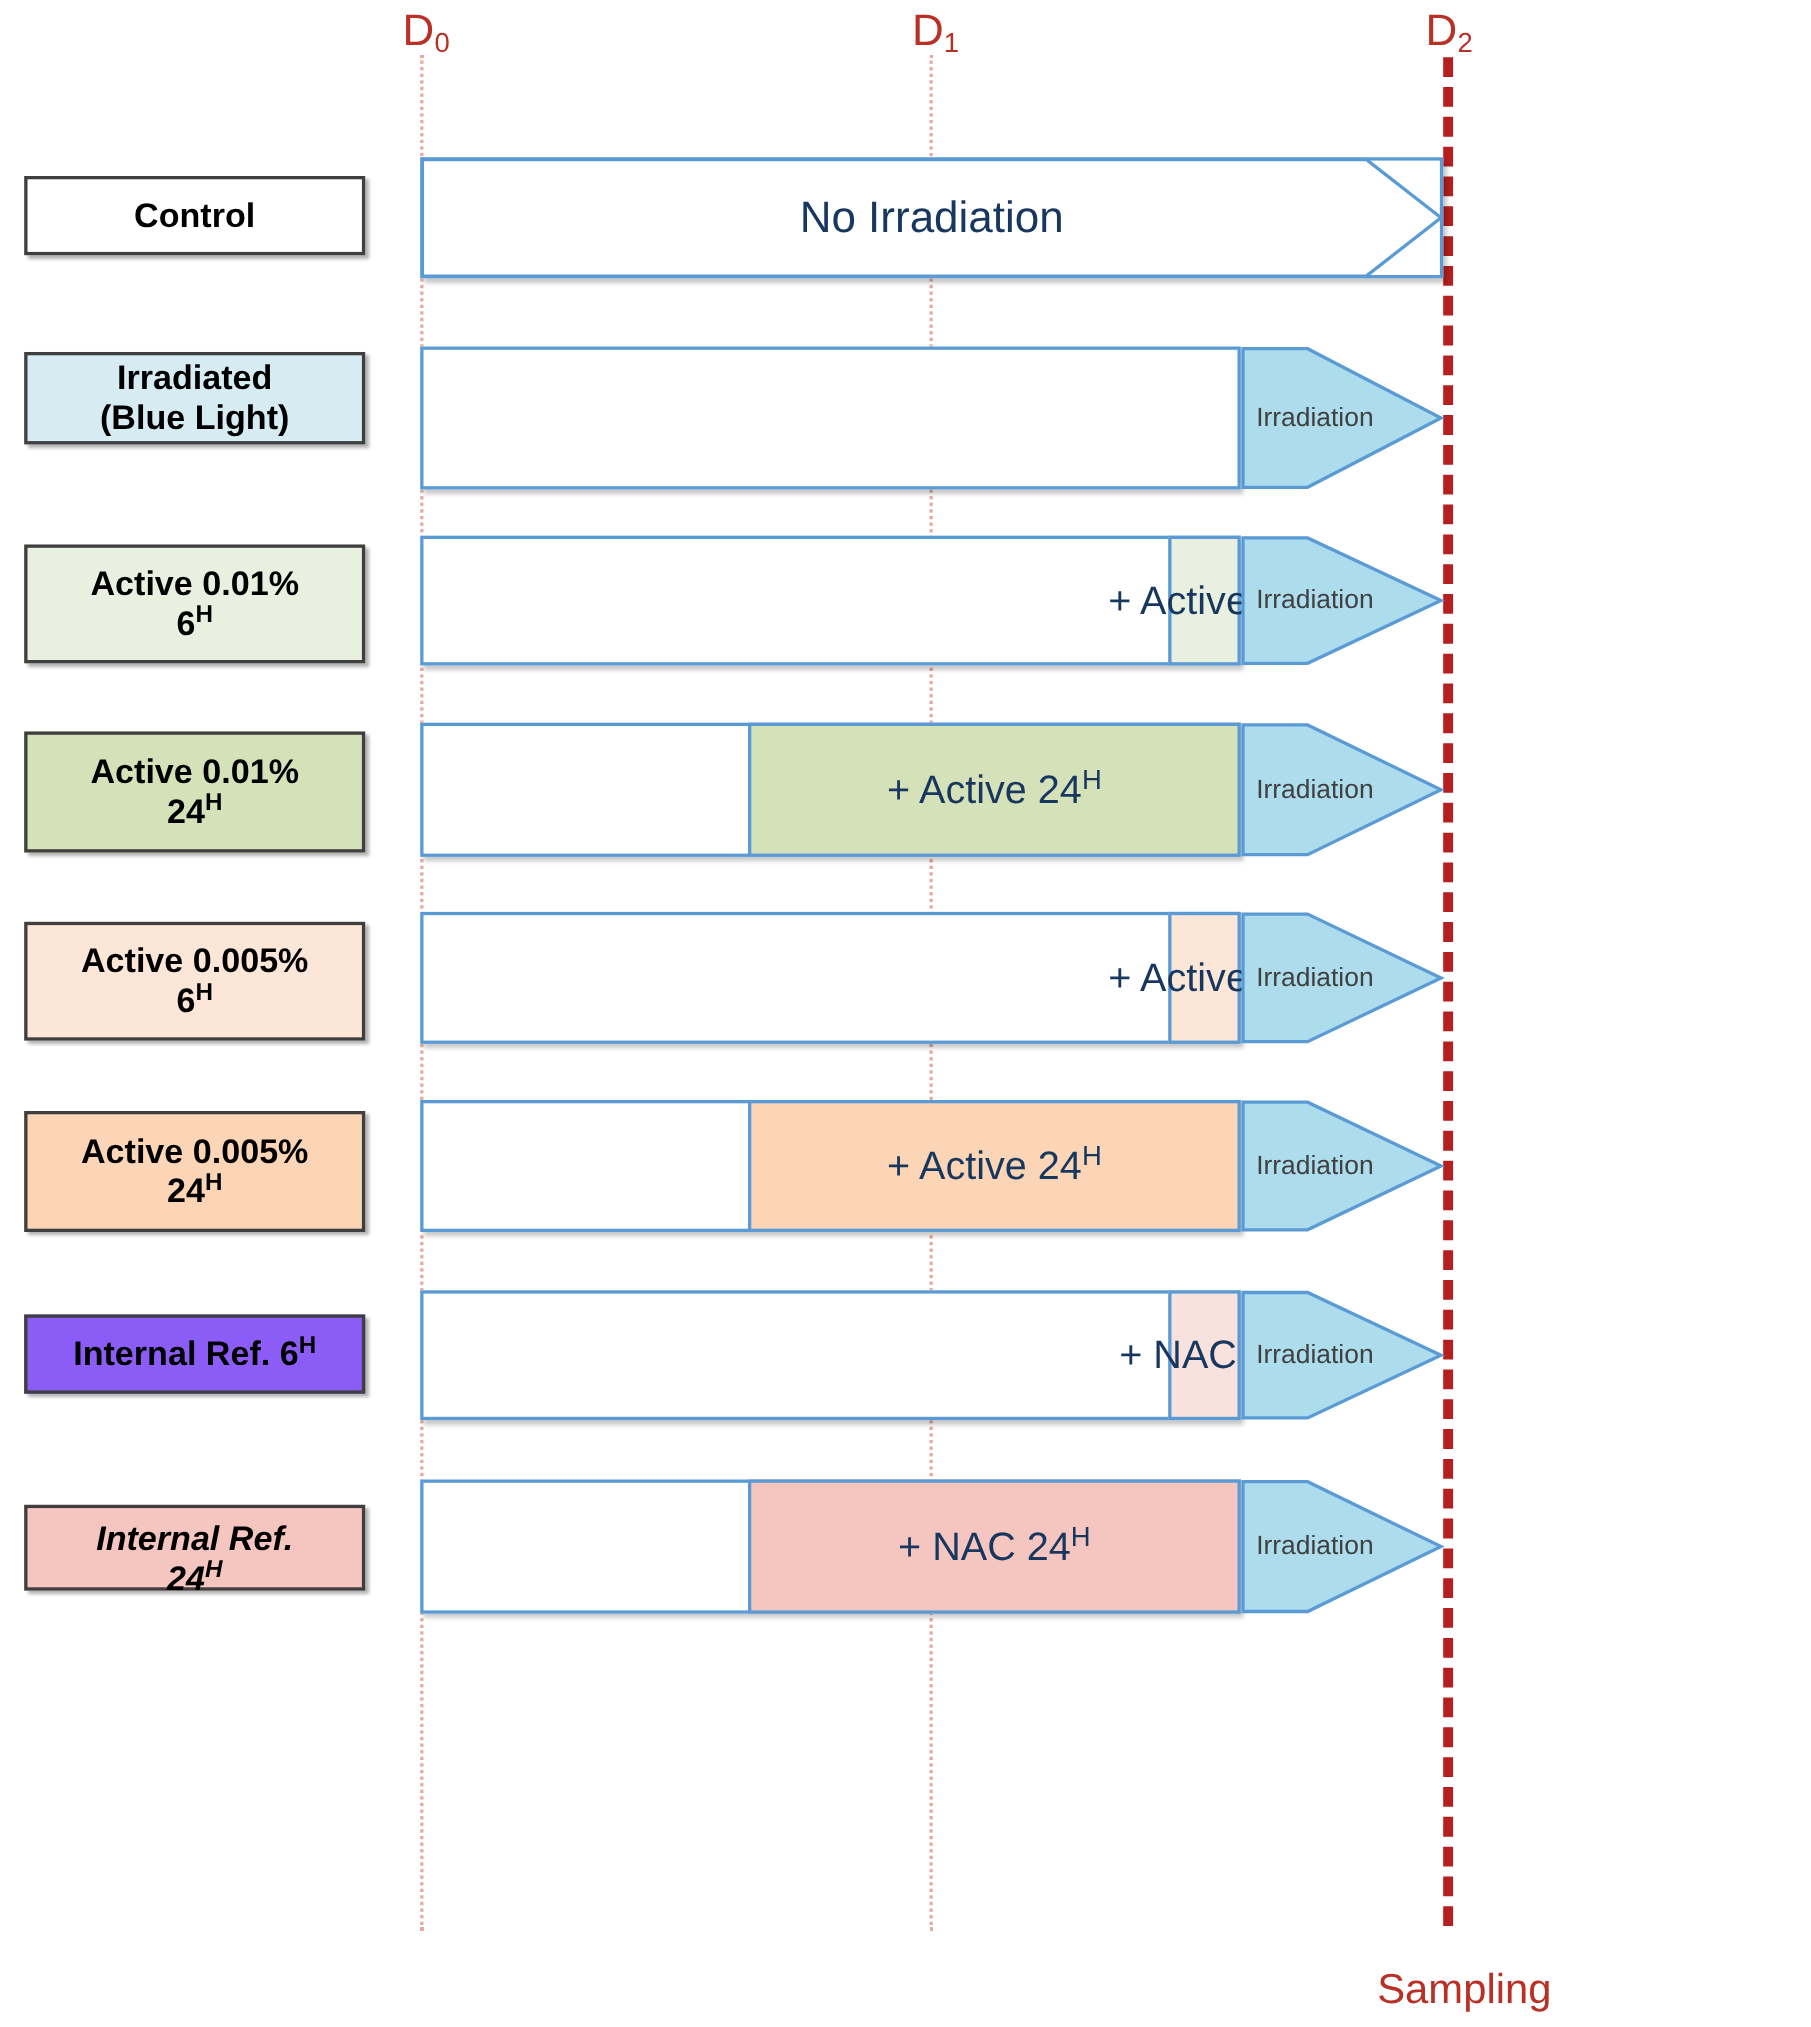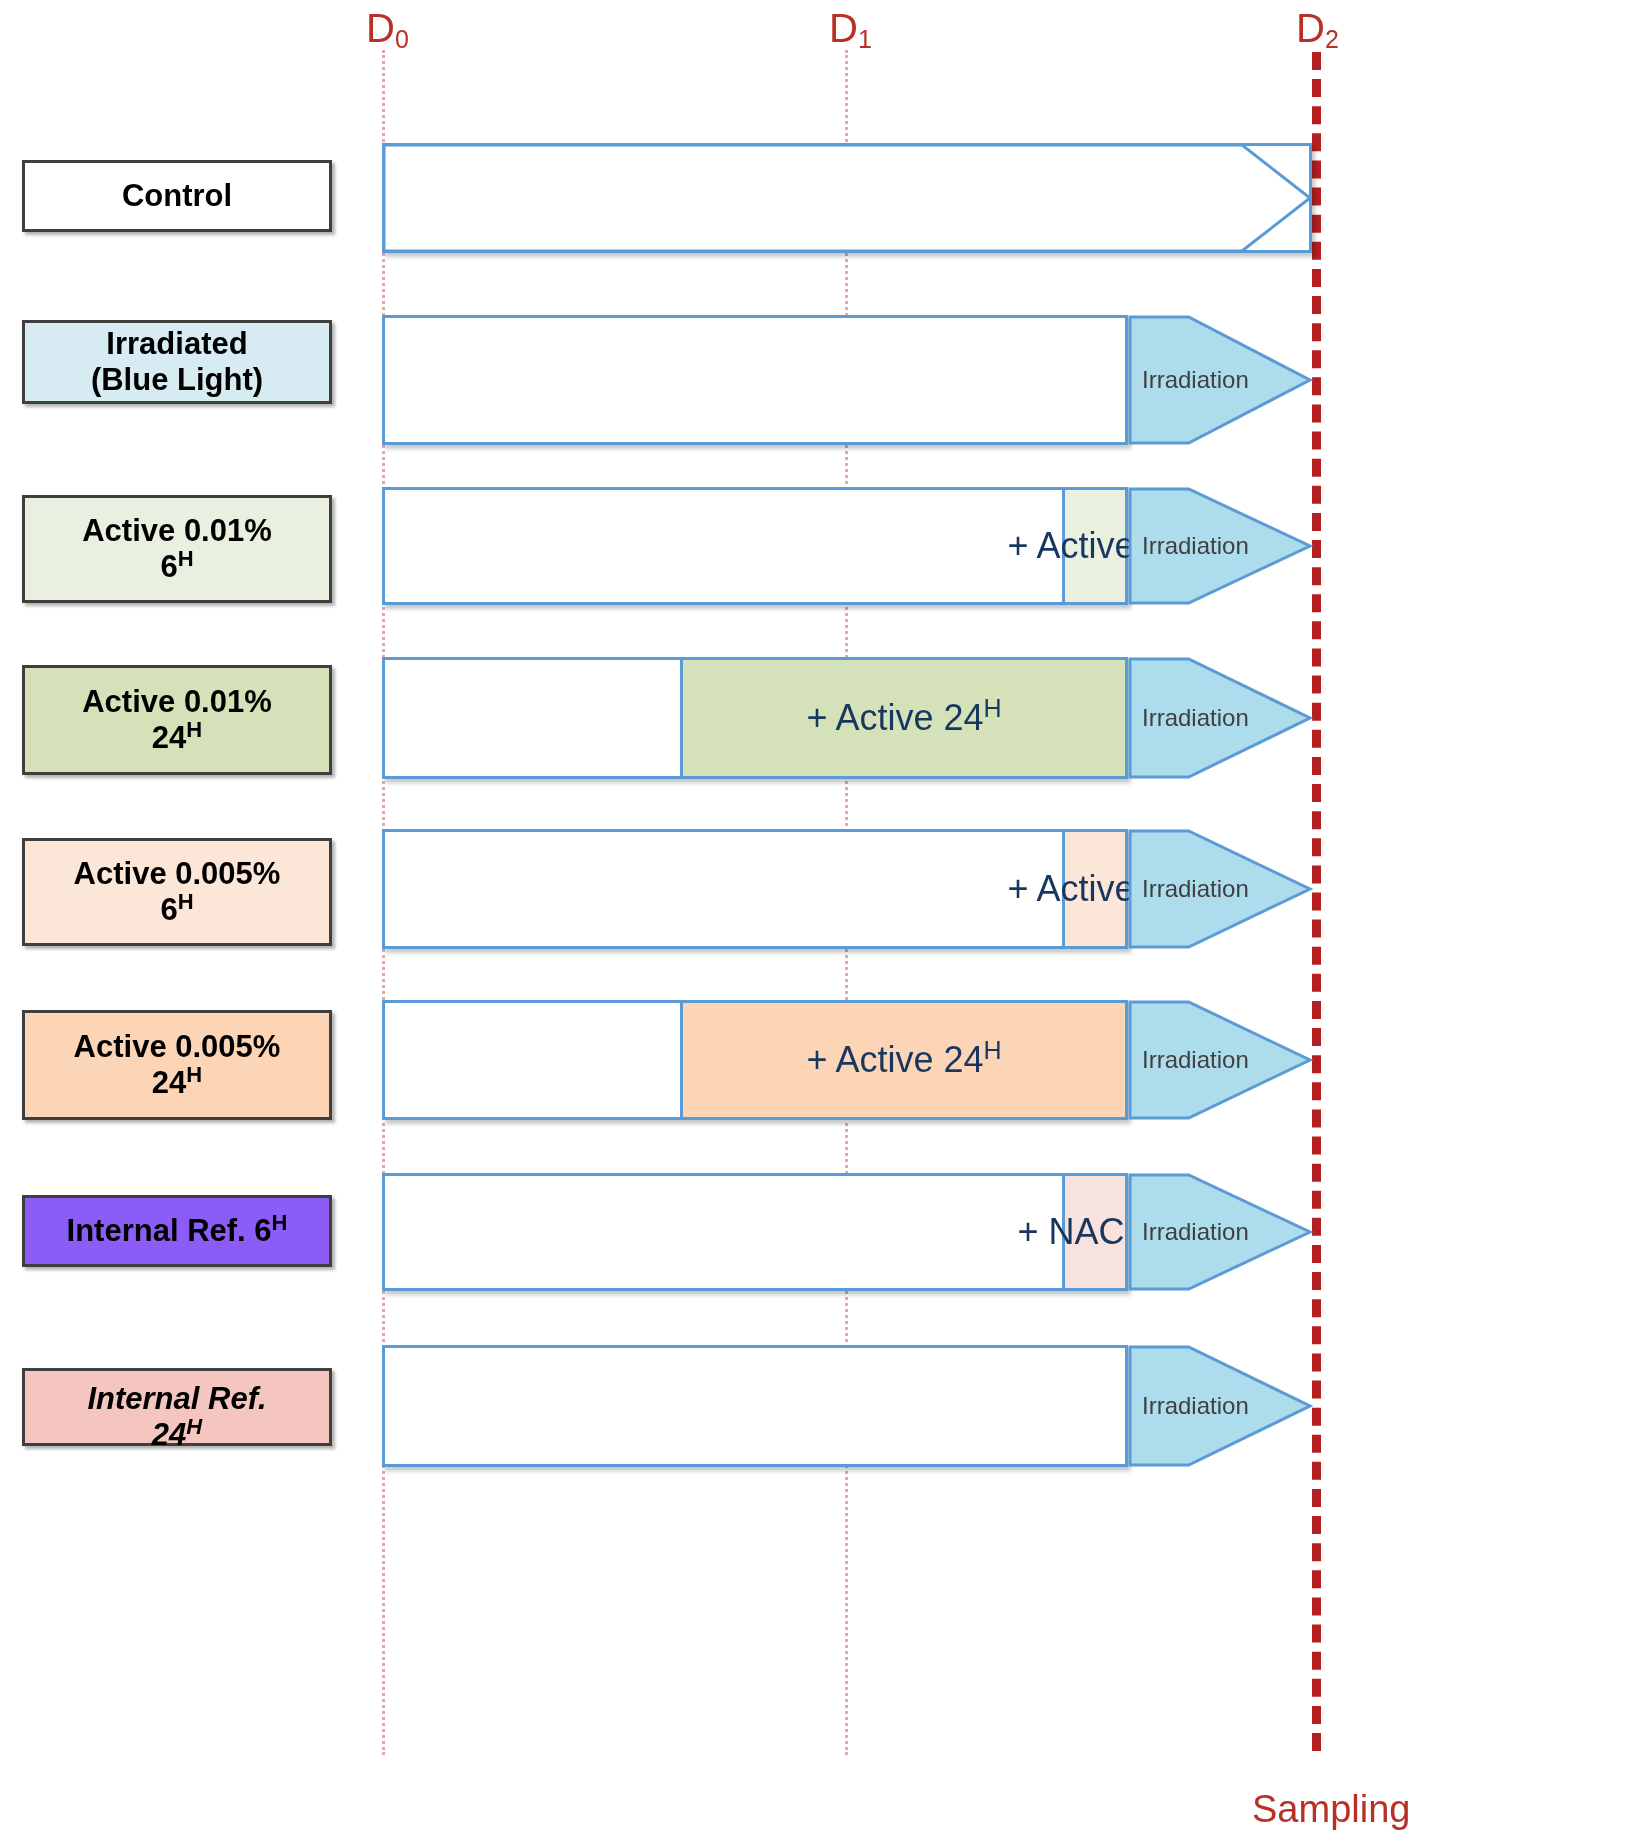--- a/index.html
+++ b/index.html
@@ -130,20 +130,21 @@
     </div>
 
   <div id="rows">
       <div class="row" style="left: 0px; top: 143px; width: 1646px; height: 110px;">
         <div class="bar-shell" style="left: 382px; width: 930px;"></div>
         <div class="arrowhead" style="left: 382px; width: 930px;">
           <svg viewBox="0 0 930 110" preserveAspectRatio="none">
             <polygon points="2,2 860,2 928,55 860,108 2,108" fill="#ffffff" stroke="#5b9bd5" stroke-width="3" vector-effect="non-scaling-stroke"></polygon>
           </svg>
         </div>
+        <div class="bar-text" style="left: 382px; width: 930px;">No Irradiation</div>
       </div>
       <div class="row" style="left: 0px; top: 315px; width: 1646px; height: 130px;">
         <div class="bar-shell" style="left: 382px; width: 746px;"></div>
         <div class="arrowhead" style="left: 1128px; width: 184px;">
           <svg viewBox="0 0 184 130" preserveAspectRatio="none">
             <polygon points="2,2 60.720000000000006,2 182,65 60.720000000000006,128 2,128" fill="#ADDCEC" stroke="#5b9bd5" stroke-width="3" vector-effect="non-scaling-stroke"></polygon>
           </svg>
         </div>
         <div class="irr-label" style="left: 1128px; width: 184px;">Irradiation</div>
       </div>
@@ -202,20 +203,23 @@
         </div>
         <div class="arrowhead" style="left: 1128px; width: 184px;">
           <svg viewBox="0 0 184 118" preserveAspectRatio="none">
             <polygon points="2,2 60.720000000000006,2 182,59 60.720000000000006,116 2,116" fill="#ADDCEC" stroke="#5b9bd5" stroke-width="3" vector-effect="non-scaling-stroke"></polygon>
           </svg>
         </div>
         <div class="irr-label" style="left: 1128px; width: 184px;">Irradiation</div>
       </div>
       <div class="row" style="left: 0px; top: 1345px; width: 1646px; height: 122px;">
         <div class="bar-shell" style="left: 382px; width: 746px;"></div>
+        <div class="seg" style="left: 680px; width: 448px; background: rgb(245, 197, 192);">
+          <span>+ NAC 24<span class="sup">H</span></span>
+        </div>
         <div class="arrowhead" style="left: 1128px; width: 184px;">
           <svg viewBox="0 0 184 122" preserveAspectRatio="none">
             <polygon points="2,2 60.720000000000006,2 182,61 60.720000000000006,120 2,120" fill="#ADDCEC" stroke="#5b9bd5" stroke-width="3" vector-effect="non-scaling-stroke"></polygon>
           </svg>
         </div>
         <div class="irr-label" style="left: 1128px; width: 184px;">Irradiation</div>
       </div>
     </div>
 
   <div class="sampling-label" id="sampling" style="left:1252px;top:1790px;">Sampling</div>

